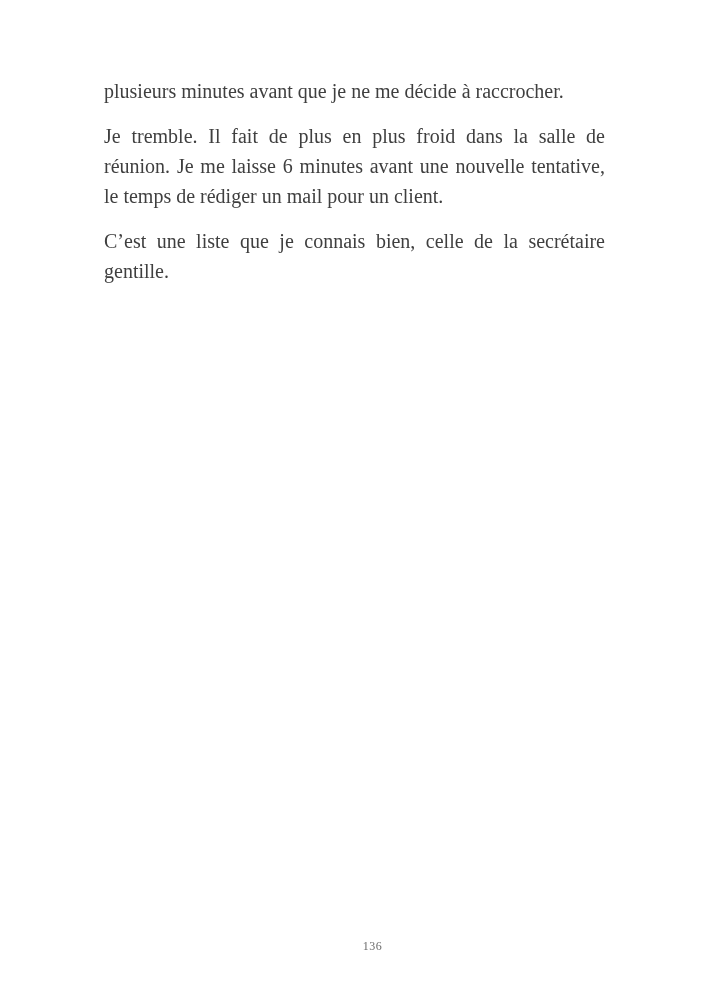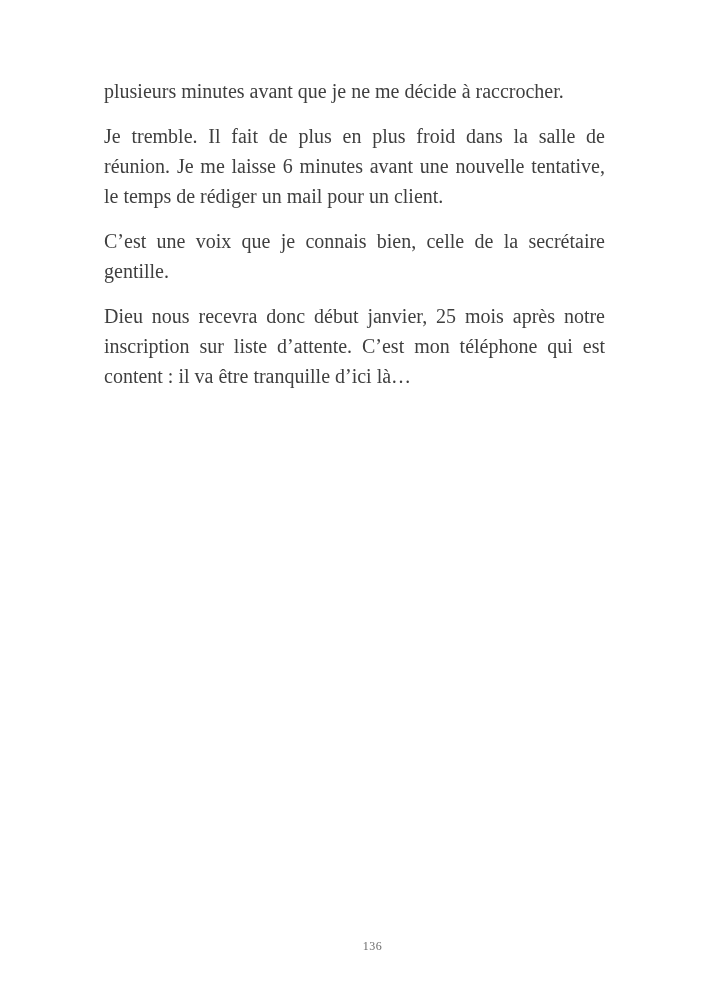--- a/index.html
+++ b/index.html
@@ -41,17 +41,16 @@
     padding-left: 18px;
   }
 </style>
 </head>
 <body>
 
 <div class="book-page">
   <div class="text-block">
     <p>plusieurs minutes avant que je ne me décide à raccrocher.</p>
     <p>Je tremble. Il fait de plus en plus froid dans la salle de réunion. Je me laisse 6 minutes avant une nouvelle tentative, le temps de rédiger un mail pour un client.</p>
-    <p>C’est une voix que je connais bien, celle de la secrétaire gentille.</p>
-    <p>Dieu  nous recevra donc début janvier, 25 mois après notre inscription sur liste d’attente. C’est mon téléphone qui est content : il va être tranquille d’ici là…</p>
+    <p>C’est une liste que je connais bien, celle de la secrétaire gentille.</p>
   </div>
   <div class="page-number">136</div>
 </div>
 
 </body></html>

